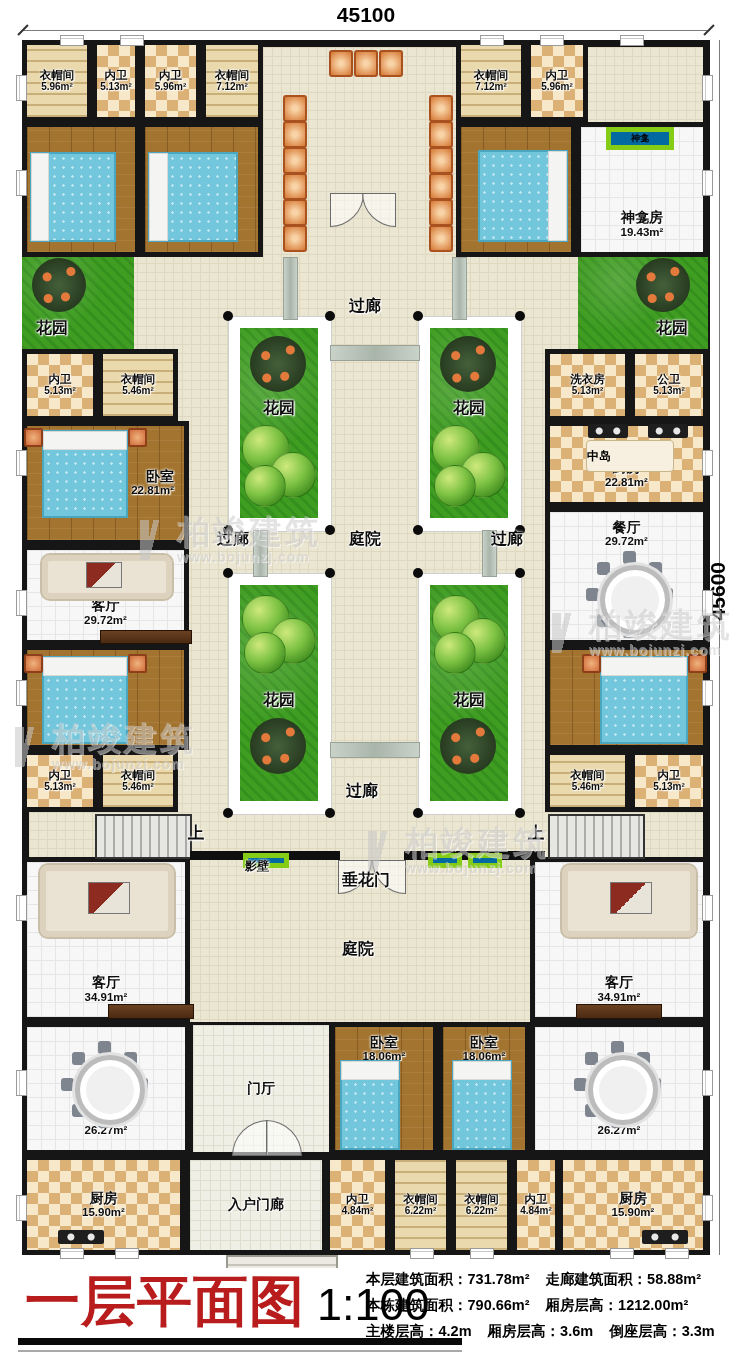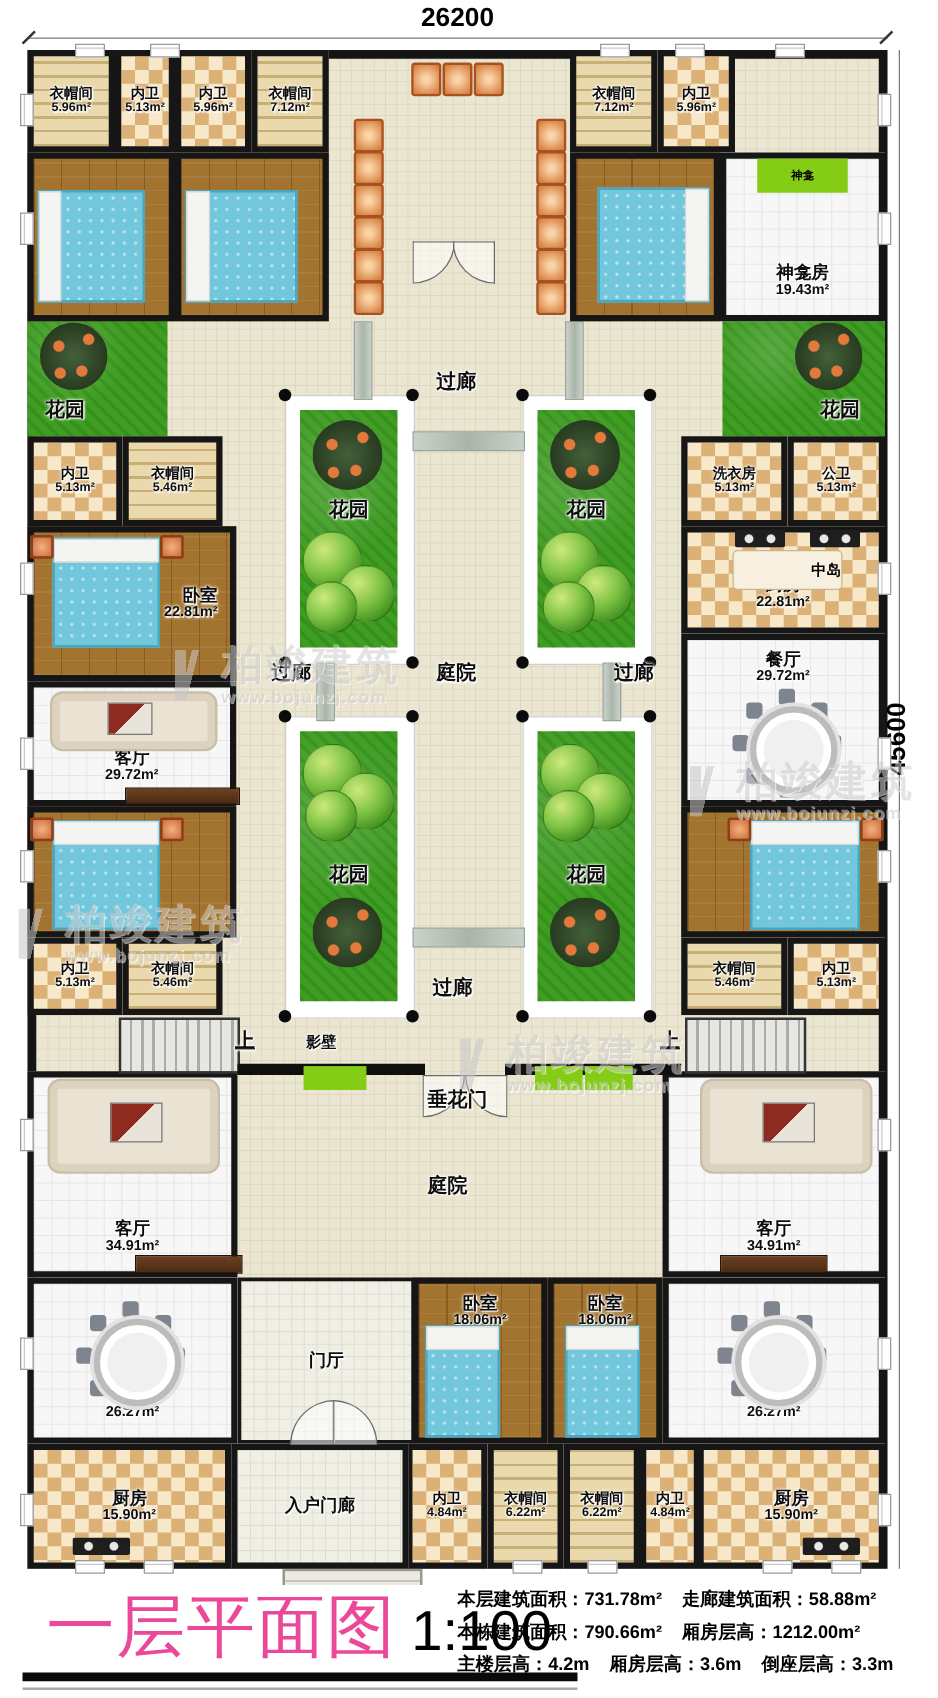--- a/index.html
+++ b/index.html
@@ -64,36 +64,36 @@
     box-shadow:0 0 0 3px #e2e2e2,inset 0 0 0 6px #fff;}
   .chs{position:absolute;z-index:3;width:13px;height:13px;border-radius:3px;
     box-shadow:0 -37px #7e858e,26px -26px #7e858e,37px 0 #7e858e,26px 26px #7e858e,
                0 37px #7e858e,-26px 26px #7e858e,-37px 0 #7e858e,-26px -26px #7e858e;}
   .oc{position:absolute;z-index:4;width:20px;height:23px;border:2px solid #a9521f;border-radius:3px;
     background:radial-gradient(circle,#f9d4a8 15%,#d9813f 90%);}
   .rng{position:absolute;z-index:4;border-radius:2px;
     background:radial-gradient(circle at 28% 50%,#e8e8e8 3px,transparent 4px),
                radial-gradient(circle at 72% 50%,#e8e8e8 3px,transparent 4px),#1e1e1e;}
   .island{position:absolute;z-index:4;background:#f7f0e0;border:1px solid #c9b58a;border-radius:4px;
-    display:flex;align-items:center;justify-content:flex-end;}
+    display:flex;align-items:center;justify-content:flex-start;}
   .stair{position:absolute;z-index:4;background:repeating-linear-gradient(90deg,#e6e6e2 0 7px,#a9aca9 7px 9px);
     border:2px solid #333;}
   .steps{position:absolute;z-index:2;background:repeating-linear-gradient(0deg,#eceae2 0 9px,#c6c5ba 9px 11px);
     border:2px solid #9a998e;}
   .tree{position:absolute;z-index:4;border-radius:50%;
     background:radial-gradient(circle at 35% 30%,#cfe97e,#7cc243 45%,#3e8a1d 82%);
     border:1px solid rgba(0,60,0,.35);}
   .treef{position:absolute;z-index:4;border-radius:50%;
     background:radial-gradient(circle at 28% 35%,#e4793c 4px,transparent 5px),
       radial-gradient(circle at 72% 25%,#e4793c 4px,transparent 5px),
       radial-gradient(circle at 62% 72%,#e4793c 4px,transparent 5px),
       radial-gradient(circle at 30% 75%,#e4793c 4px,transparent 5px),
       radial-gradient(circle,#44603a,#22331b 85%);}
   .wall{position:absolute;background:#0f0f0f;z-index:4;}
-  .wwin{position:absolute;background:#84cc16;border:7px solid #84cc16;z-index:5;}
+  .wwin{position:absolute;background:#0369a1;border:5px solid #84cc16;z-index:5;}
   .arc{position:absolute;z-index:4;border:1.5px solid #6b6b6b;background:rgba(255,255,255,.55);}
   .win{position:absolute;width:22px;height:9px;background:#fff;border:1px solid #9a9a9a;
     box-shadow:inset 0 2px 0 #fff,inset 0 3px 0 #c9c9c9;z-index:5;}
   .winv{position:absolute;width:9px;height:24px;background:#fff;border:1px solid #9a9a9a;
     box-shadow:inset 2px 0 0 #fff,inset 3px 0 0 #c9c9c9;z-index:5;}
   
   .dimline{position:absolute;background:#7a7a7a;z-index:1;}
   .dimt{position:absolute;transform:translate(-50%,-50%);font-size:21px;font-weight:bold;color:#000;z-index:2;white-space:nowrap;}
   .dimv{position:absolute;writing-mode:vertical-rl;transform:rotate(180deg);font-size:21px;font-weight:bold;color:#000;z-index:2;}
   .tick{position:absolute;width:14px;height:2px;background:#333;transform:rotate(-45deg);z-index:2;}
@@ -101,34 +101,34 @@
   .wm{position:absolute;z-index:8;display:flex;align-items:center;gap:7px;opacity:.55;pointer-events:none;}
   .wmlogo{width:30px;height:40px;flex:none;
     background:linear-gradient(104deg,transparent 34%,#c7c7c7 34% 48%,transparent 48%),
                linear-gradient(90deg,#c7c7c7 0 9px,transparent 9px);}
   .wmtxt{display:flex;flex-direction:column;line-height:1.05;}
   .wmbig{font-size:33px;font-weight:bold;color:#cdcdcd;letter-spacing:3px;text-shadow:1px 1px 0 #fff;}
   .wmurl{font-size:14px;font-weight:bold;color:#cdcdcd;letter-spacing:1px;text-shadow:1px 1px 0 #fff;}
   
   #title-block{position:absolute;left:0;top:1268px;width:750px;height:90px;z-index:9;background:#fff;}
   #title-row{position:absolute;left:25px;top:6px;display:flex;align-items:baseline;}
-  #main-title{font-size:55px;font-weight:normal;color:#ec4899;letter-spacing:1px;line-height:1;margin-left:12px;}
+  #main-title{font-size:55px;font-weight:bold;color:#b91c1c;letter-spacing:1px;line-height:1;}
   #scale-txt{font-size:45px;font-weight:400;color:#000;margin-left:12px;line-height:1;}
   .trule1{position:absolute;left:18px;top:70px;width:444px;height:7px;background:#0a0a0a;}
   .trule2{position:absolute;left:18px;top:82px;width:444px;height:2px;background:#a9a9a9;}
   #stats{position:absolute;left:366px;top:2px;width:382px;display:flex;flex-direction:column;gap:7px;}
   .srow{display:flex;gap:16px;white-space:nowrap;}
   .stat{font-size:14.5px;font-weight:bold;color:#000;}
 </style>
 </head>
 <body>
 
 <div id="page">
 
-  <div class="dimt" style="left:366px;top:15px">26200</div>
+  <div class="dimt" style="left:366px;top:15px">45100</div>
   <div class="dimline" style="left:22px;top:30px;width:688px;height:1px"></div>
   <div class="tick" style="left:16px;top:29px"></div>
   <div class="tick" style="left:702px;top:29px"></div>
   <div class="dimline" style="left:719px;top:40px;width:1px;height:1215px"></div>
   <div class="dimv" style="left:706px;top:562px">45600</div>
 
   <div id="plan-area"></div>
 
   <div class="gpath" style="left:228px;top:316px;width:102px;height:214px"></div>
   <div class="gpath" style="left:418px;top:316px;width:102px;height:214px"></div>
@@ -525,21 +525,21 @@
   <div class="flabel" style="left:279px;top:408px">花园</div>
   <div class="flabel" style="left:469px;top:408px">花园</div>
   <div class="flabel" style="left:279px;top:700px">花园</div>
   <div class="flabel" style="left:469px;top:700px">花园</div>
   <div class="flabel" style="left:365px;top:306px">过廊</div>
   <div class="flabel" style="left:233px;top:539px">过廊</div>
   <div class="flabel" style="left:507px;top:539px">过廊</div>
   <div class="flabel" style="left:362px;top:791px">过廊</div>
   <div class="flabel" style="left:365px;top:539px">庭院</div>
   <div class="flabel" style="left:358px;top:949px">庭院</div>
-  <div class="flabel sm" style="left:257px;top:834px">影壁</div>
+  <div class="flabel sm" style="left:257px;top:866px">影壁</div>
   <div class="flabel" style="left:366px;top:880px">垂花门</div>
   <div class="flabel" style="left:196px;top:833px;text-decoration:underline">上</div>
   <div class="flabel" style="left:536px;top:833px;text-decoration:underline">上</div>
 
   <div class="wm" style="left:140px;top:515px">
     <span class="wmlogo"></span>
     <span class="wmtxt">
         <span class="wmbig">柏竣建筑</span>
     <span class="wmurl">www.bojunzj.com</span>
       </span>

